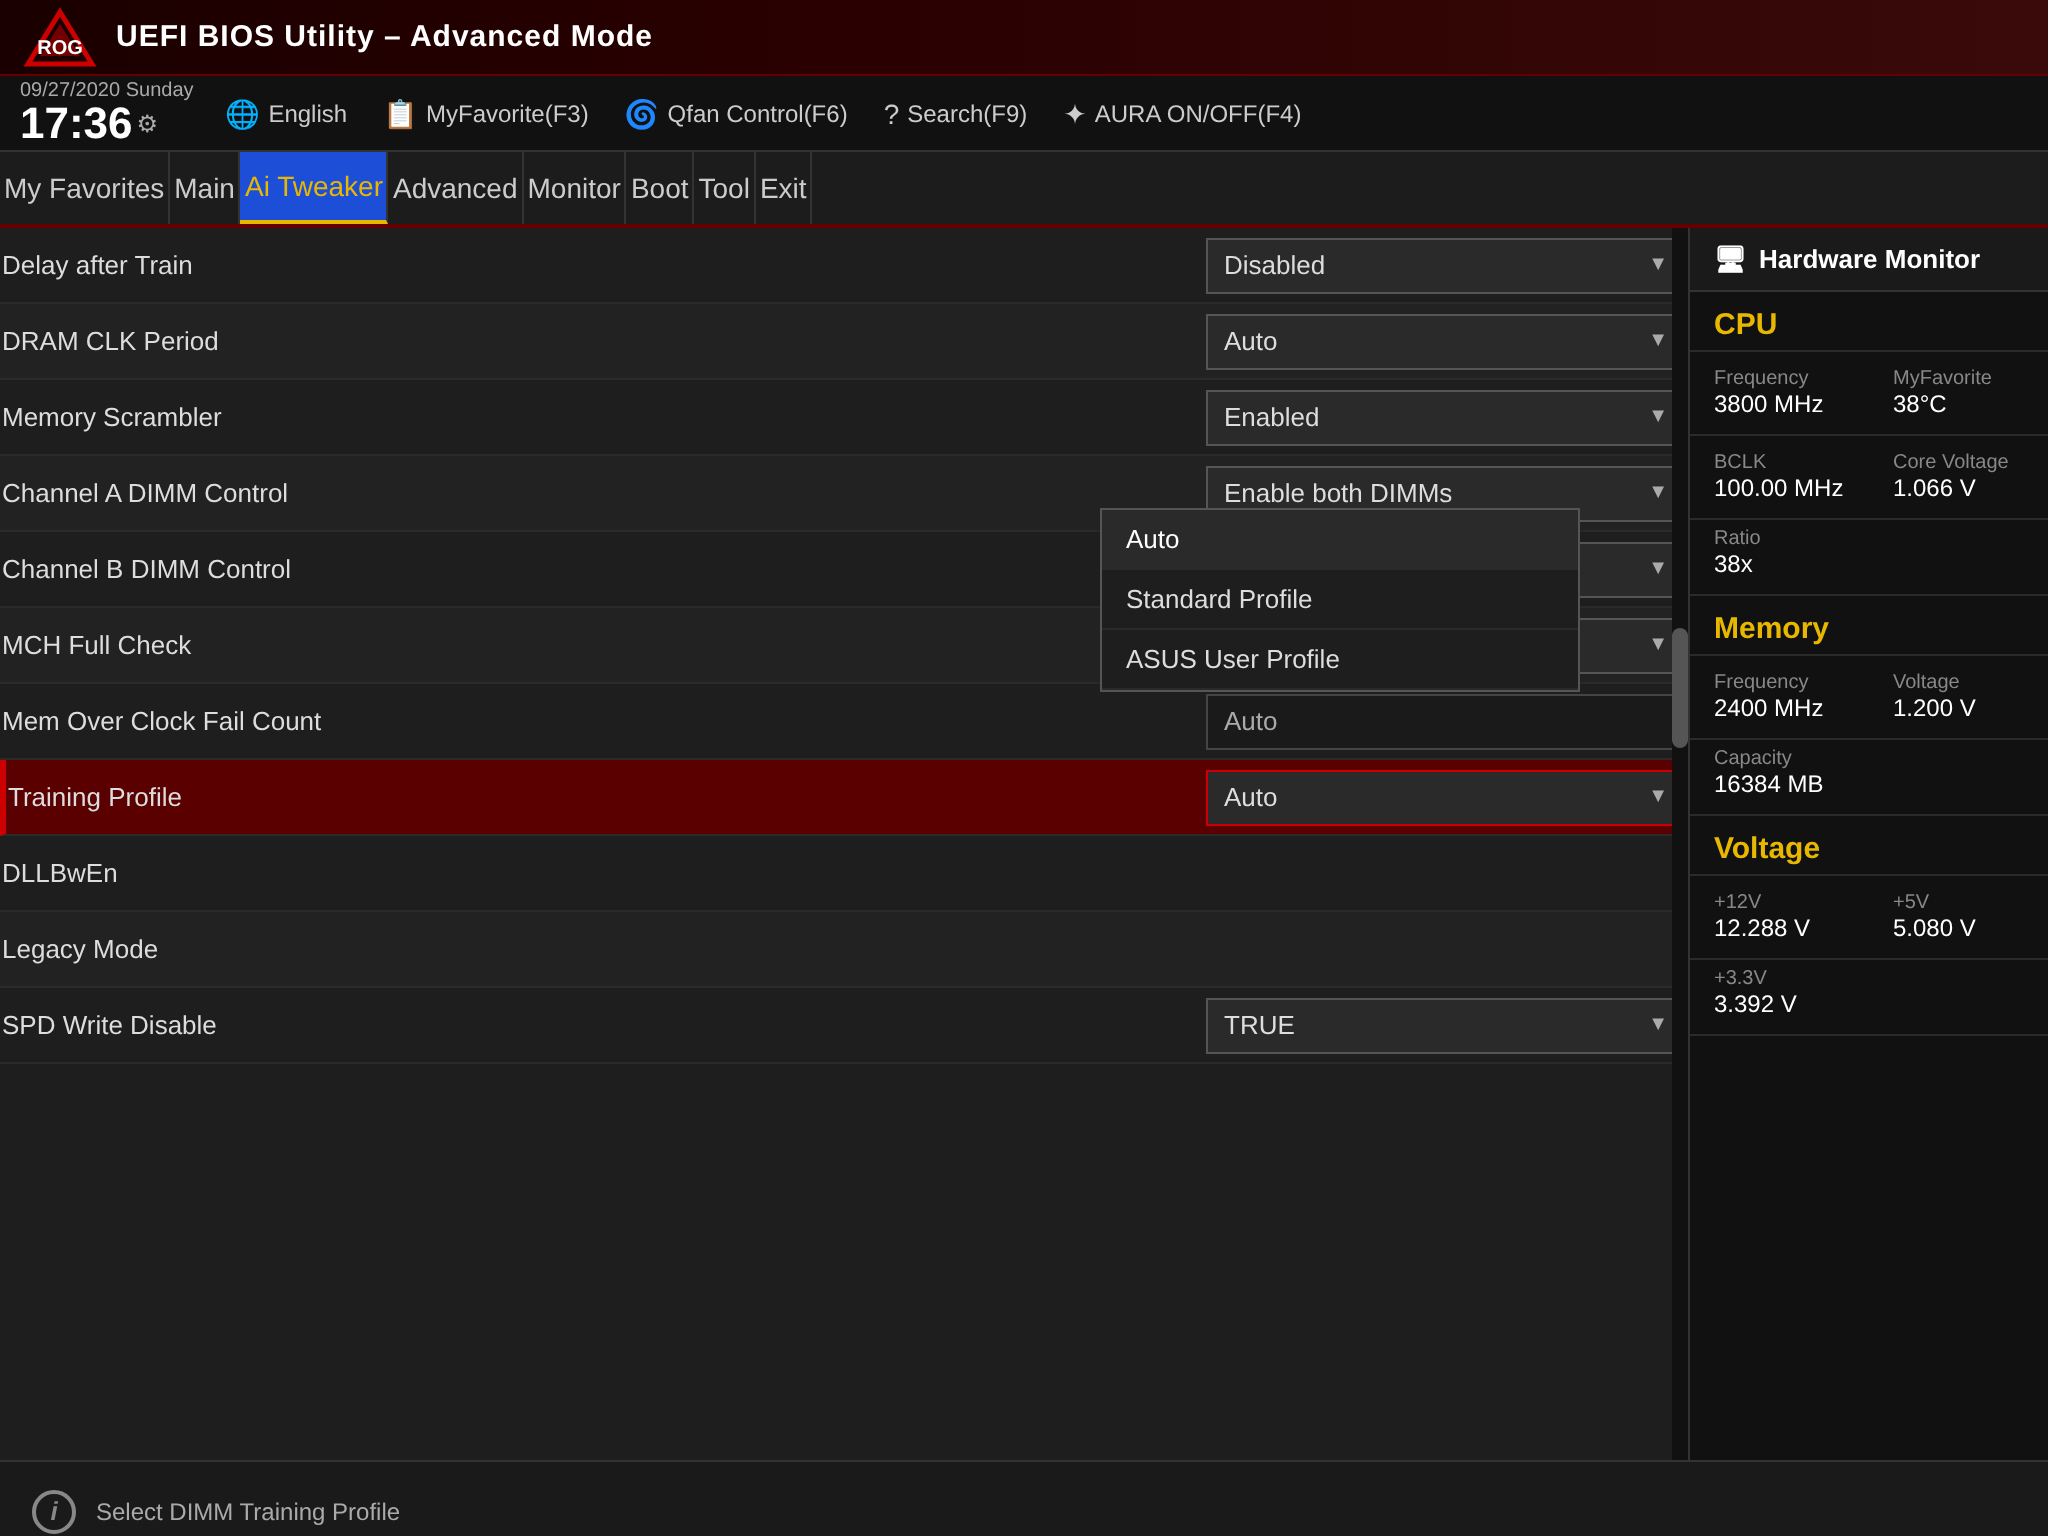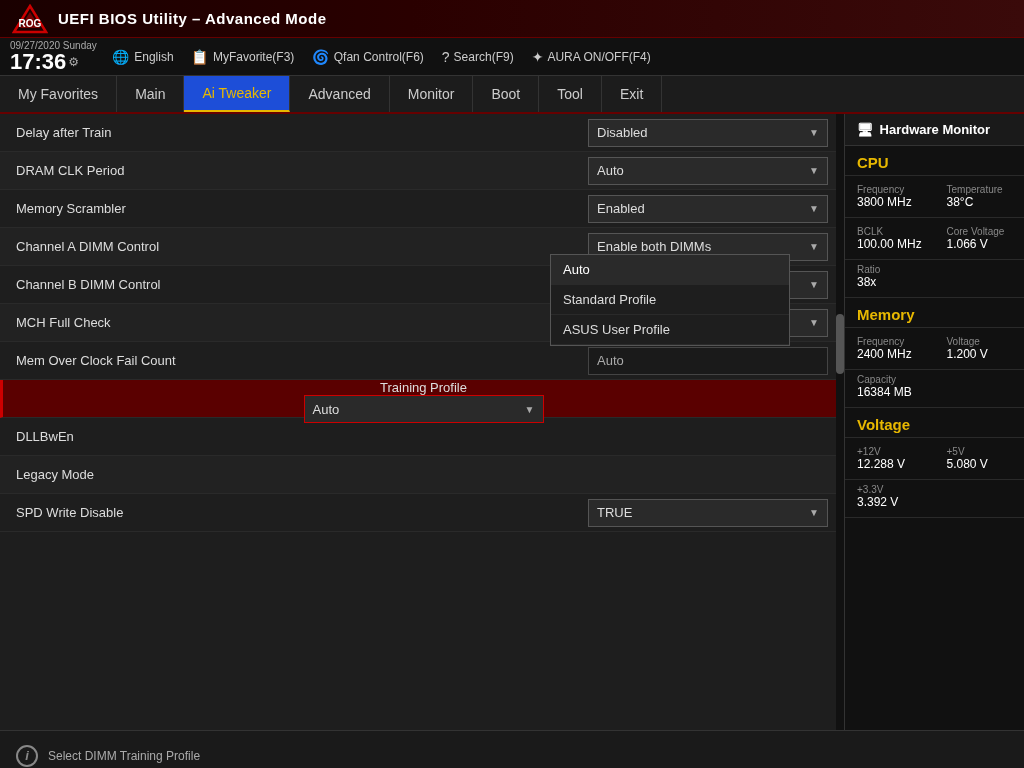--- a/index.html
+++ b/index.html
@@ -66,21 +66,21 @@
     #navbar {
       background: #1c1c1c;
       height: 38px;
       display: flex;
       align-items: stretch;
       border-bottom: 2px solid #600;
     }
     .nav-item {
       display: flex;
       align-items: center;
-      padding: 0 18px;
+      padding: 0 2px;
       color: #ccc;
       font-size: 14px;
       cursor: pointer;
       border-right: 1px solid #333;
       transition: background 0.15s;
       text-align: center;
     }
     .nav-item.active {
       color: #e8b800;
       border-bottom: 2px solid #e8b800;
@@ -99,28 +99,27 @@
       background: #1e1e1e;
       overflow: hidden;
       position: relative;
     }
 
     .settings-row {
       display: flex;
       align-items: center;
       height: 38px;
       border-bottom: 1px solid #2a2a2a;
-      padding: 0 16px;
+      padding: 0 1px;
       background: #1e1e1e;
     }
     .settings-row:nth-child(even) { background: #222; }
     .settings-row.active-row {
       background: #5a0000;
       border-left: 3px solid #c00;
-      flex-direction: column;
     }
 
     .row-label {
       flex: 1;
       color: #ddd;
       font-size: 13px;
     }
     .row-control {
       width: 240px;
     }
@@ -429,21 +428,21 @@
       <span>Hardware Monitor</span>
     </div>
 
     <div class="hw-section-title">CPU</div>
     <div class="hw-grid">
       <div class="hw-item">
         <div class="hw-item-label">Frequency</div>
         <div class="hw-item-value">3800 MHz</div>
       </div>
       <div class="hw-item">
-        <div class="hw-item-label">Temperature</div>
+        <div class="hw-item-label">MyFavorite</div>
         <div class="hw-item-value">38°C</div>
       </div>
     </div>
     <div class="hw-grid">
       <div class="hw-item">
         <div class="hw-item-label">BCLK</div>
         <div class="hw-item-value">100.00 MHz</div>
       </div>
       <div class="hw-item">
         <div class="hw-item-label">Core Voltage</div>

